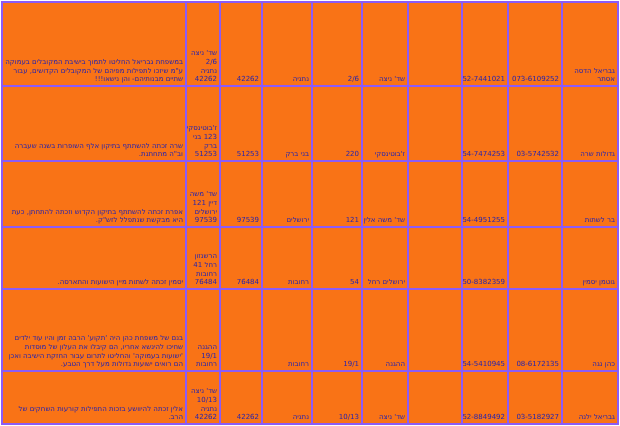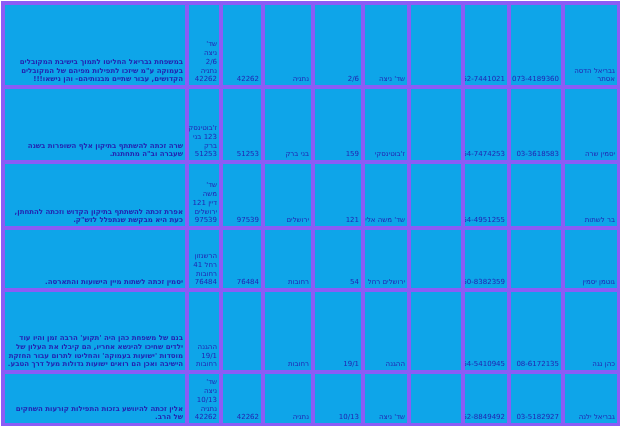--- a/index.html
+++ b/index.html
@@ -5,36 +5,35 @@
   html,body { margin:0; padding:0; background:#ffffff; font-family:"DejaVu Sans", sans-serif; }
   .sheet { width:620px; height:426px; overflow:hidden; position:relative; }
   table.grid {
     border-collapse:collapse;
     table-layout:fixed;
     direction:rtl;
     margin:1px 0 0 1px;
     width:618px;
   }
   table.grid td {
-    border:4px solid #8b5cf6;
-    background:#0ea5e9;
+    border:2px solid #8b5cf6;
+    background:#f97316;
     vertical-align:bottom;
     text-align:right;
     padding:1px 2px;
     color:#2323b0;
     overflow:hidden;
     font-size:7px;
     line-height:1.25;
   }
   td.desc {
     font-size:9.3px;
     line-height:1.38;
     white-space:normal;
     padding:1px 3px 2px 3px;
-    font-weight:bold;
   }
   td.addr {
     font-size:6.3px;
     line-height:1.3;
     color:#c45911;
     text-align:center;
     white-space:pre-line;
     padding:1px 1px;
   }
   td.num { white-space:nowrap; font-size:6.9px; }
@@ -54,40 +53,40 @@
       <col style="width:46px">
         <col style="width:50px">
         <col style="width:50px">
         <col style="width:42px">
       <col style="width:34px">
         <col style="width:184px">
     </colgroup>
     <tbody>
       <tr style="height:84px">
         <td class="name">גבריאל הדסה אסתר</td>
-        <td class="num">073-4189360</td>
+        <td class="num">073-6109252</td>
         <td class="num">052-7441021</td>
         <td class="small"></td>
         <td class="small">שד' ניצה</td>
         <td class="num">2/6</td>
         <td class="small">נתניה</td>
         <td class="num">42262</td>
         <td class="addr">שד' ניצה
 2/6
 נתניה
 42262</td>
         <td class="desc">במשפחת גבריאל החליטו לתמוך בישיבת המקובלים בעמוקה ע"מ שיזכו לתפילות מפיהם של המקובלים הקדושים, עבור שתיים מבנותיהם- והן נישאו!!!</td>
       </tr>
       <tr style="height:75px">
-        <td class="name">יסמין שרה</td>
-        <td class="num">03-3618583</td>
+        <td class="name">גדולות שרה</td>
+        <td class="num">03-5742532</td>
         <td class="num">054-7474253</td>
         <td class="small"></td>
         <td class="small">ז'בוטינסקי</td>
-        <td class="num">159</td>
+        <td class="num">220</td>
         <td class="small">בני ברק</td>
         <td class="num">51253</td>
         <td class="addr">ז'בוטינסקי
 123 בני
 ברק
 51253</td>
         <td class="desc">שרה זכתה להשתתף בתיקון אלף השופרות בשנה שעברה וב"ה מתחתנת.</td>
       </tr>
       <tr style="height:66px">
         <td class="name">בר לשתות</td>

